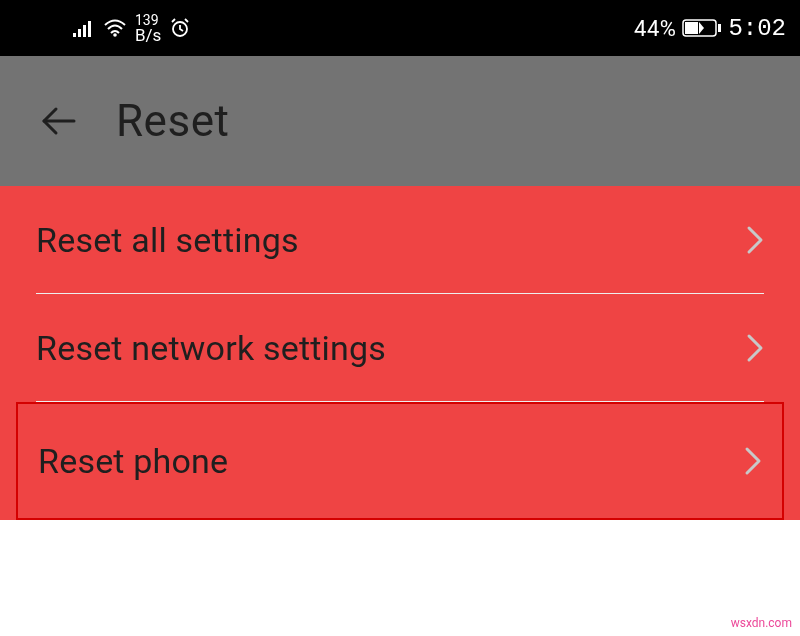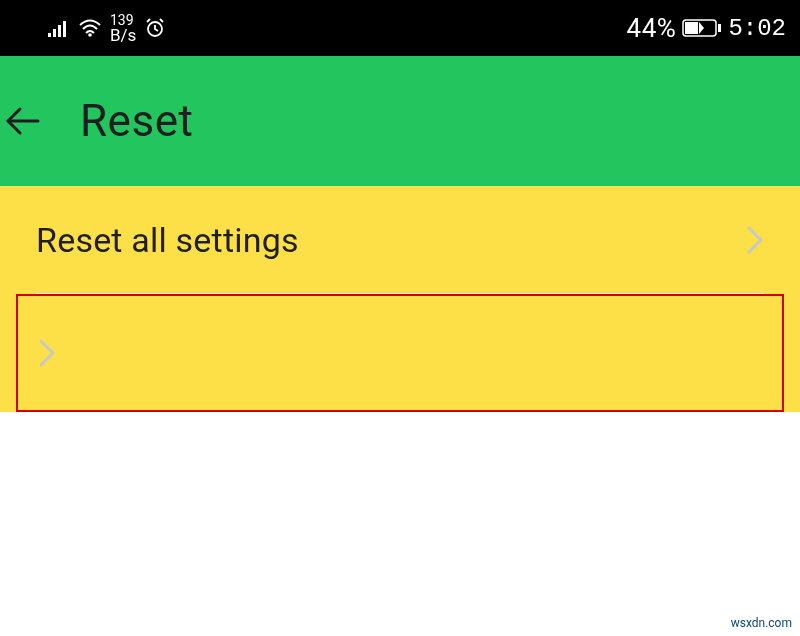--- a/index.html
+++ b/index.html
@@ -10,21 +10,21 @@
       height: 636px;
       position: relative;
     }
     .status-bar {
       background: #000000;
       color: #ffffff;
       height: 56px;
       display: flex;
       align-items: center;
       justify-content: space-between;
-      padding: 0 14px 0 48px;
+      padding: 0 14px 0 73px;
       font-size: 20px;
       text-align: center;
     }
     .status-left {
       display: flex;
       align-items: center;
       gap: 8px;
     }
     .status-right {
       display: flex;
@@ -37,45 +37,46 @@
     }
     .netspeed {
       display: flex;
       flex-direction: column;
       align-items: flex-start;
       line-height: 1;
       font-size: 13px;
     }
     .netspeed .num { font-size: 14px; }
     .netspeed .unit { font-size: 17px; }
-    .battery-pct { font-size: 26px; letter-spacing: 0.5px; }
+    .battery-pct { font-size: 22px; letter-spacing: 0.5px; }
     .clock { font-size: 24px; font-family: Liberation Mono, monospace; }
     .header {
-      background: #22c55e;
+      background: #737373;
       height: 130px;
       display: flex;
       align-items: center;
+      padding-left: 36px;
       gap: 36px;
     }
     .back-arrow {
       width: 44px;
       height: 44px;
       display: flex;
       align-items: center;
       justify-content: center;
       cursor: pointer;
     }
     .page-title {
       font-size: 44px;
       font-weight: 400;
       color: #1f1f1f;
       letter-spacing: 0.5px;
     }
     .content {
-      background: #fde047;
+      background: #ef4444;
       padding: 0 36px;
     }
     .list-item {
       display: flex;
       align-items: center;
       justify-content: space-between;
       height: 108px;
       border-bottom: 1px solid #eeeeee;
       cursor: pointer;
     }
@@ -96,21 +97,21 @@
     .chevron {
       color: #c8c8c8;
       display: flex;
       align-items: center;
     }
     .watermark {
       position: absolute;
       bottom: 6px;
       right: 8px;
       font-size: 12px;
-      color: #0c4a6e;
+      color: #ec4899;
     }
   </style>
 </head>
 <body>
 
 <div class="status-bar">
   <div class="status-left">
     <span class="signal-icon">
       <svg width="22" height="18" viewBox="0 0 22 18">
           <g fill="#fff">
@@ -173,22 +174,31 @@
 
 <div class="content">
   <div class="list-item">
     <span class="item-label">Reset all settings</span>
     <span class="chevron">
       <svg width="18" height="30" viewBox="0 0 18 30">
           <polyline points="3,3 15,15 3,27" stroke="#c8c8c8" stroke-width="3" fill="none" stroke-linecap="round" stroke-linejoin="round"></polyline>
         </svg>
     </span>
   </div>
-  <div class="list-item highlighted">
+  <div class="list-item">
+    <span class="item-label">Reset network settings</span>
     <span class="chevron">
       <svg width="18" height="30" viewBox="0 0 18 30">
           <polyline points="3,3 15,15 3,27" stroke="#c8c8c8" stroke-width="3" fill="none" stroke-linecap="round" stroke-linejoin="round"></polyline>
         </svg>
     </span>
   </div>
+  <div class="list-item highlighted">
+    <span class="item-label">Reset phone</span>
+    <span class="chevron">
+      <svg width="18" height="30" viewBox="0 0 18 30">
+          <polyline points="3,3 15,15 3,27" stroke="#c8c8c8" stroke-width="3" fill="none" stroke-linecap="round" stroke-linejoin="round"></polyline>
+        </svg>
+    </span>
+  </div>
 </div>
 
 <div class="watermark">wsxdn.com</div>
 
 </body></html>

